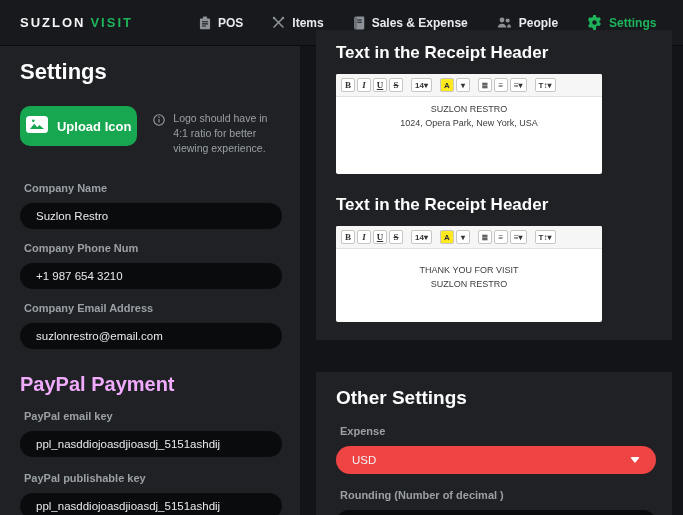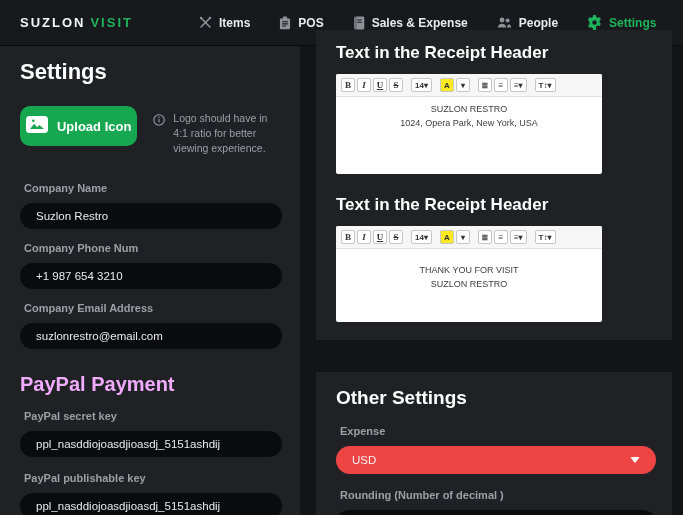--- a/index.html
+++ b/index.html
@@ -83,41 +83,41 @@
 
 <div class="screen">
 
   <header class="navbar">
     <div class="logo">
       <span class="logo-primary">SUZLON</span><span class="logo-secondary">VISIT</span>
     </div>
     <nav class="nav-items">
       <div class="nav-item">
         <span class="nicon">
+          <svg width="12" height="14" viewBox="0 0 13 14" fill="currentColor">
+              <path d="M2 2h2.2V1a1 1 0 0 1 1-1h2.6a1 1 0 0 1 1 1v1H11a1 1 0 0 1 1 1v9.8a1 1 0 0 1-1 1H2a1 1 0 0 1-1-1V3a1 1 0 0 1 1-1z"></path>
+              <rect x="3.2" y="5" width="6.6" height="1.1" rx=".5" fill="#17191c"></rect>
+              <rect x="3.2" y="7.4" width="6.6" height="1.1" rx=".5" fill="#17191c"></rect>
+              <rect x="3.2" y="9.8" width="4.5" height="1.1" rx=".5" fill="#17191c"></rect>
+            </svg>
+        </span>
+        <span>POS</span>
+      </div>
+      <div class="nav-item">
+        <span class="nicon">
           <svg width="13" height="13" viewBox="0 0 14 14">
               <g fill="none" stroke="currentColor" stroke-width="1.7" stroke-linecap="round">
                 <path d="M2.2 2.2l9.6 9.6"></path>
                 <path d="M11.8 2.2l-9.6 9.6"></path>
               </g>
               <circle cx="2.2" cy="2.2" r="1.4" fill="currentColor"></circle>
               <circle cx="11.8" cy="2.2" r="1.4" fill="currentColor"></circle>
             </svg>
         </span>
         <span>Items</span>
-      </div>
-      <div class="nav-item">
-        <span class="nicon">
-          <svg width="12" height="14" viewBox="0 0 13 14" fill="currentColor">
-              <path d="M2 2h2.2V1a1 1 0 0 1 1-1h2.6a1 1 0 0 1 1 1v1H11a1 1 0 0 1 1 1v9.8a1 1 0 0 1-1 1H2a1 1 0 0 1-1-1V3a1 1 0 0 1 1-1z"></path>
-              <rect x="3.2" y="5" width="6.6" height="1.1" rx=".5" fill="#17191c"></rect>
-              <rect x="3.2" y="7.4" width="6.6" height="1.1" rx=".5" fill="#17191c"></rect>
-              <rect x="3.2" y="9.8" width="4.5" height="1.1" rx=".5" fill="#17191c"></rect>
-            </svg>
-        </span>
-        <span>POS</span>
       </div>
       <div class="nav-item">
         <span class="nicon">
           <svg width="12" height="14" viewBox="0 0 13 14" fill="currentColor">
               <path d="M3 0h8a1.2 1.2 0 0 1 1.2 1.2v11.6A1.2 1.2 0 0 1 11 14H3a1.7 1.7 0 0 1-1.7-1.7V1.7A1.7 1.7 0 0 1 3 0z"></path>
               <rect x="4.4" y="3.2" width="5.4" height="1.1" rx=".5" fill="#17191c"></rect>
               <rect x="4.4" y="5.6" width="5.4" height="1.1" rx=".5" fill="#17191c"></rect>
               <rect x="2.7" y="0" width="1" height="14" fill="#17191c" opacity=".55"></rect>
             </svg>
         </span>
@@ -177,21 +177,21 @@
     <input class="pill-input" readonly="" value="Suzlon Restro" style="">
 
     <div class="field-label mt12">Company Phone Num</div>
     <input class="pill-input" readonly="" value="+1 987 654 3210" style="">
 
     <div class="field-label mt12">Company Email Address</div>
     <input class="pill-input" readonly="" value="suzlonrestro@email.com" style="">
 
     <h2 class="sub-title">PayPal Payment</h2>
 
-    <div class="field-label mt12">PayPal secret key</div>
+    <div class="field-label mt12">PayPal email key</div>
     <input class="pill-input" readonly="" value="ppl_nasddiojoasdjioasdj_5151ashdij" style="">
 
     <div class="field-label mt14">PayPal publishable key</div>
     <input class="pill-input" readonly="" value="ppl_nasddiojoasdjioasdj_5151ashdij" style="">
   </section>
 
   <section class="card card-editors">
 
     <h2 class="card-title">Text in the Receipt Header</h2>
     <div class="editor editor-1">

